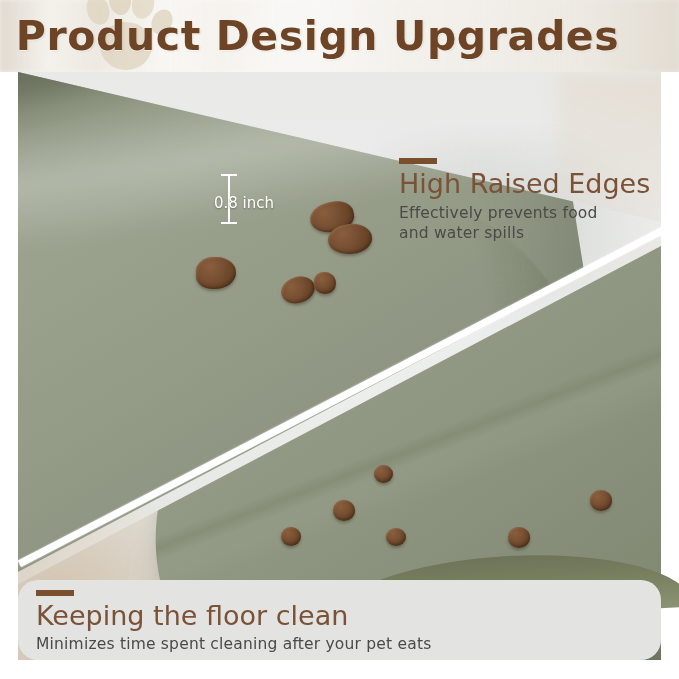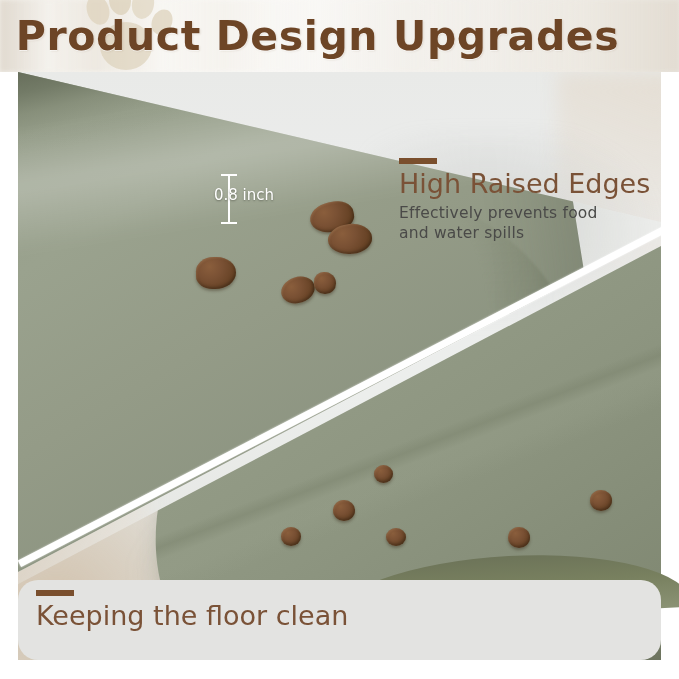--- a/index.html
+++ b/index.html
@@ -364,21 +364,21 @@
     left: 7px;
     width: 16px;
     height: 2px;
     background: #ffffff;
   }
   .dim-cap.top { top: 4px; }
   .dim-cap.bot { top: 52px; }
   .dim-label {
     position: absolute;
     left: 0px;
-    top: 16px;
+    top: 24px;
     font-family: "DejaVu Sans", sans-serif;
     font-size: 15px;
     color: #ffffff;
     white-space: nowrap;
     text-shadow: 0 1px 2px rgba(60,64,52,0.55);
   }
 
   
   .accent-bar {
     width: 38px;
@@ -530,16 +530,17 @@
       </div>
     </div>
   </div>
 
   <div class="caption-bowl-peek"></div>
 
   <div class="caption-band">
     <div class="caption-inner">
       <div class="accent-bar"></div>
       <div class="caption-title">Keeping the floor clean</div>
+      <div class="caption-sub">Minimizes time spent cleaning after your pet eats</div>
     </div>
   </div>
 
 </div>
 
 </body></html>

